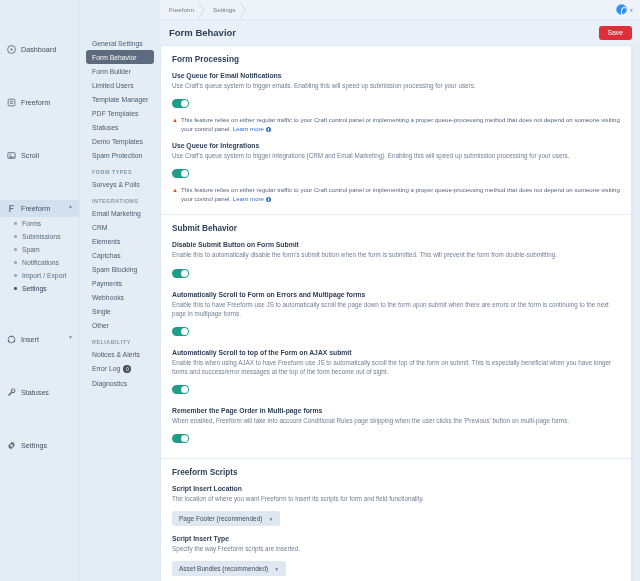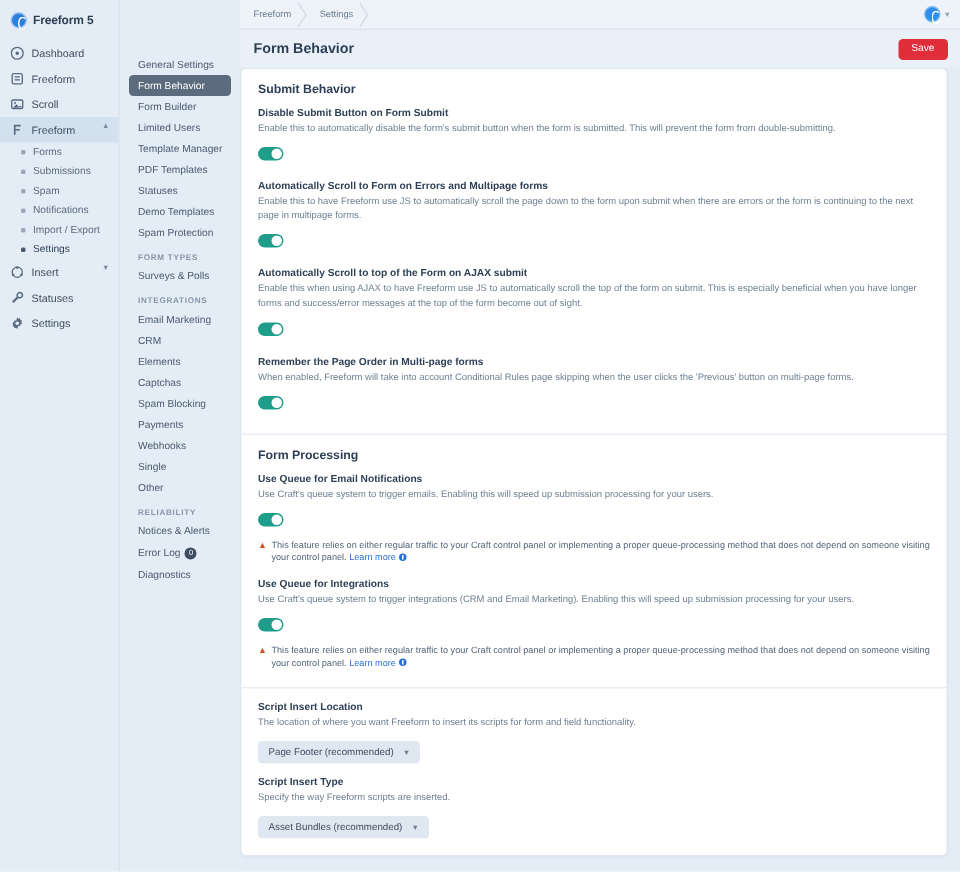--- a/index.html
+++ b/index.html
@@ -31,21 +31,21 @@
     width: 4px; height: 7px;
     border: 1.2px solid #fff; border-radius: 50% 50% 50% 50%;
     border-right-color: transparent;
   }
   .brand-name { font-size: 8px; font-weight: bold; color: #2d3f55; letter-spacing: -0.1px; }
 
   .nav-item {
     display: flex; gap: 5px;
     padding: 4px 6px 4px 7px;
     font-size: 7.2px; color: #3f4d5f;
-    cursor: pointer; position: relative;
+    cursor: pointer; position: relative; margin-top: 36px;
   }
   .nav-item.active { background: #d3e0ee; }
   .nav-item .ico { width: 9px; height: 9px; flex: 0 0 9px; display:flex; align-items:center; justify-content:center; }
   .nav-item .ico svg { width: 9px; height: 9px; fill: #5a6b80; }
   .nav-chevron { margin-left: auto; font-size: 5px; color: #7b8ca1; line-height: 1; }
 
   .subnav-item {
     display: flex; align-items: center; gap: 5px;
     padding: 3px 6px 3px 14px;
     font-size: 6.8px; color: #5b6a7d; cursor: pointer;
@@ -185,24 +185,20 @@
     background: #dfe7f1; border: 1px solid transparent;
     border-radius: 3px; padding: 3px 6px;
     font-size: 6.5px; color: #3f4d5f; cursor: pointer;
   }
   .select .caret { font-size: 5px; color: #6f7f92; }
 </style>
 </head>
 <body>
 
 <nav class="primary-nav">
-  <div class="brand">
-    <span class="brand-logo"></span>
-    <span class="brand-name">Freeform 5</span>
-  </div>
 
   <div class="nav-item">
     <span class="ico">
         <svg viewBox="0 0 16 16">
           <circle cx="8" cy="8" r="7" fill="none" stroke="#5a6b80" stroke-width="1.6"></circle>
           <circle cx="8" cy="8" r="2"></circle>
         </svg>
       </span>
     <span>Dashboard</span>
   </div>
@@ -339,48 +335,20 @@
 
   <div class="pageheader">
     <div class="page-title">Form Behavior</div>
     <button class="save-btn">Save</button>
   </div>
 
   <div class="content-scroll">
     <div class="card">
 
       <section class="panel">
-        <div class="panel-title">Submit Behavior</div>
-
-        <div class="field">
-          <div class="field-label">Disable Submit Button on Form Submit</div>
-          <div class="field-desc">Enable this to automatically disable the form's submit button when the form is submitted. This will prevent the form from double-submitting.</div>
-          <span class="toggle"></span>
-        </div>
-
-        <div class="field">
-          <div class="field-label">Automatically Scroll to Form on Errors and Multipage forms</div>
-          <div class="field-desc">Enable this to have Freeform use JS to automatically scroll the page down to the form upon submit when there are errors or the form is continuing to the next page in multipage forms.</div>
-          <span class="toggle"></span>
-        </div>
-
-        <div class="field">
-          <div class="field-label">Automatically Scroll to top of the Form on AJAX submit</div>
-          <div class="field-desc">Enable this when using AJAX to have Freeform use JS to automatically scroll the top of the form on submit. This is especially beneficial when you have longer forms and success/error messages at the top of the form become out of sight.</div>
-          <span class="toggle"></span>
-        </div>
-
-        <div class="field">
-          <div class="field-label">Remember the Page Order in Multi-page forms</div>
-          <div class="field-desc">When enabled, Freeform will take into account Conditional Rules page skipping when the user clicks the 'Previous' button on multi-page forms.</div>
-          <span class="toggle"></span>
-        </div>
-      </section>
-
-      <section class="panel">
         <div class="panel-title">Form Processing</div>
 
         <div class="field">
           <div class="field-label">Use Queue for Email Notifications</div>
           <div class="field-desc">Use Craft's queue system to trigger emails. Enabling this will speed up submission processing for your users.</div>
           <span class="toggle"></span>
           <div class="note">
             <span class="warn-ico">▲</span>
             <span><span>This feature relies on either regular traffic to your Craft control panel or implementing a proper queue-processing method that does not depend on someone visiting your control panel.</span>
               <a class="link">Learn more</a><span class="info-dot"></span></span>
@@ -393,20 +361,49 @@
           <span class="toggle"></span>
           <div class="note">
             <span class="warn-ico">▲</span>
             <span><span>This feature relies on either regular traffic to your Craft control panel or implementing a proper queue-processing method that does not depend on someone visiting your control panel.</span>
               <a class="link">Learn more</a><span class="info-dot"></span></span>
           </div>
         </div>
       </section>
 
       <section class="panel">
+        <div class="panel-title">Submit Behavior</div>
+
+        <div class="field">
+          <div class="field-label">Disable Submit Button on Form Submit</div>
+          <div class="field-desc">Enable this to automatically disable the form's submit button when the form is submitted. This will prevent the form from double-submitting.</div>
+          <span class="toggle"></span>
+        </div>
+
+        <div class="field">
+          <div class="field-label">Automatically Scroll to Form on Errors and Multipage forms</div>
+          <div class="field-desc">Enable this to have Freeform use JS to automatically scroll the page down to the form upon submit when there are errors or the form is continuing to the next page in multipage forms.</div>
+          <span class="toggle"></span>
+        </div>
+
+        <div class="field">
+          <div class="field-label">Automatically Scroll to top of the Form on AJAX submit</div>
+          <div class="field-desc">Enable this when using AJAX to have Freeform use JS to automatically scroll the top of the form on submit. This is especially beneficial when you have longer forms and success/error messages at the top of the form become out of sight.</div>
+          <span class="toggle"></span>
+        </div>
+
+        <div class="field">
+          <div class="field-label">Remember the Page Order in Multi-page forms</div>
+          <div class="field-desc">When enabled, Freeform will take into account Conditional Rules page skipping when the user clicks the 'Previous' button on multi-page forms.</div>
+          <span class="toggle"></span>
+        </div>
+      </section>
+
+      <section class="panel">
+        <div class="panel-title">Freeform Scripts</div>
 
         <div class="field">
           <div class="field-label">Script Insert Location</div>
           <div class="field-desc">The location of where you want Freeform to insert its scripts for form and field functionality.</div>
           <div class="select">
             <span>Page Footer (recommended)</span>
             <span class="caret">▼</span>
           </div>
         </div>
 

